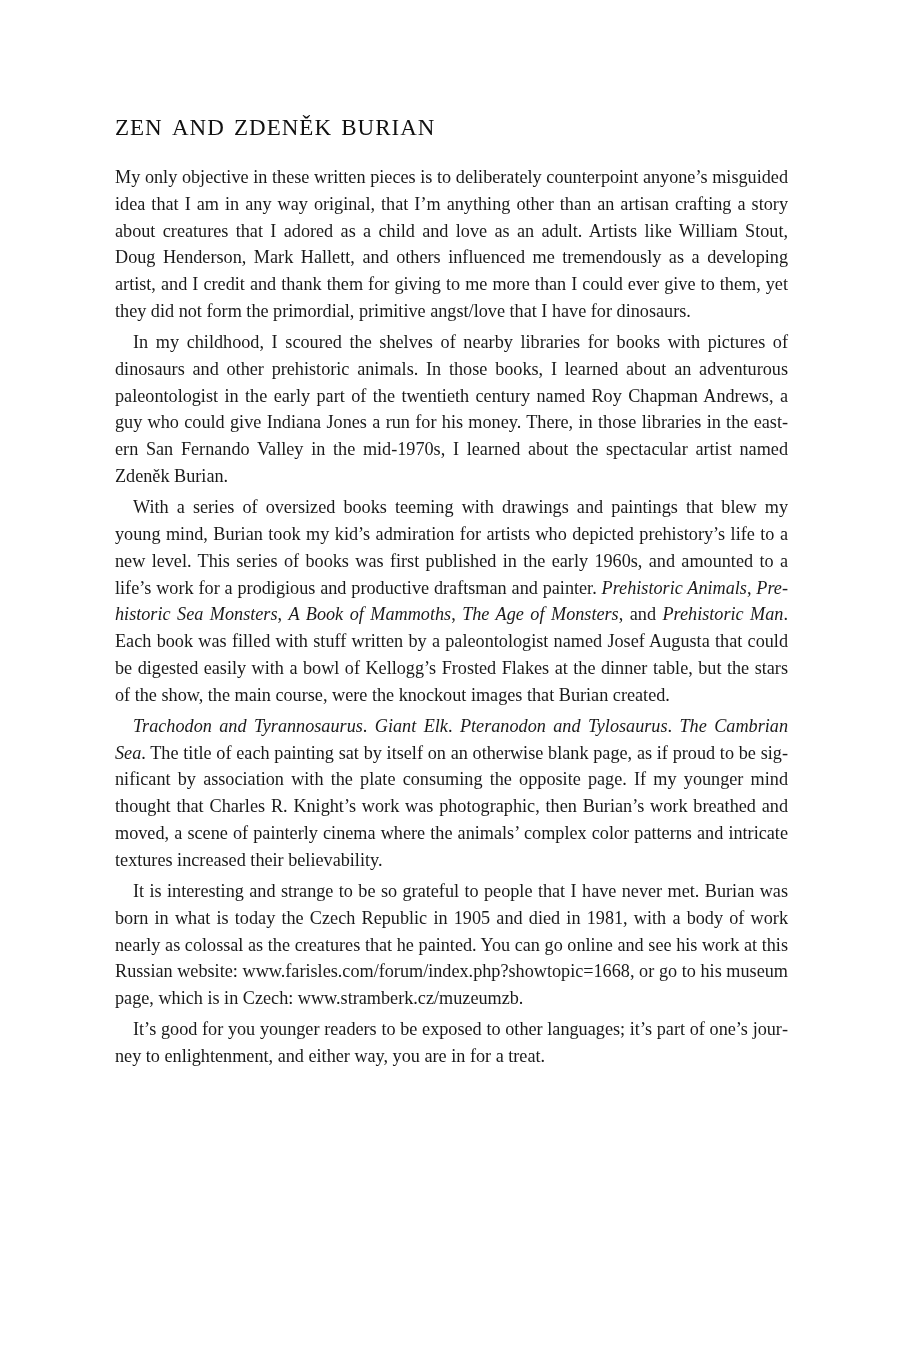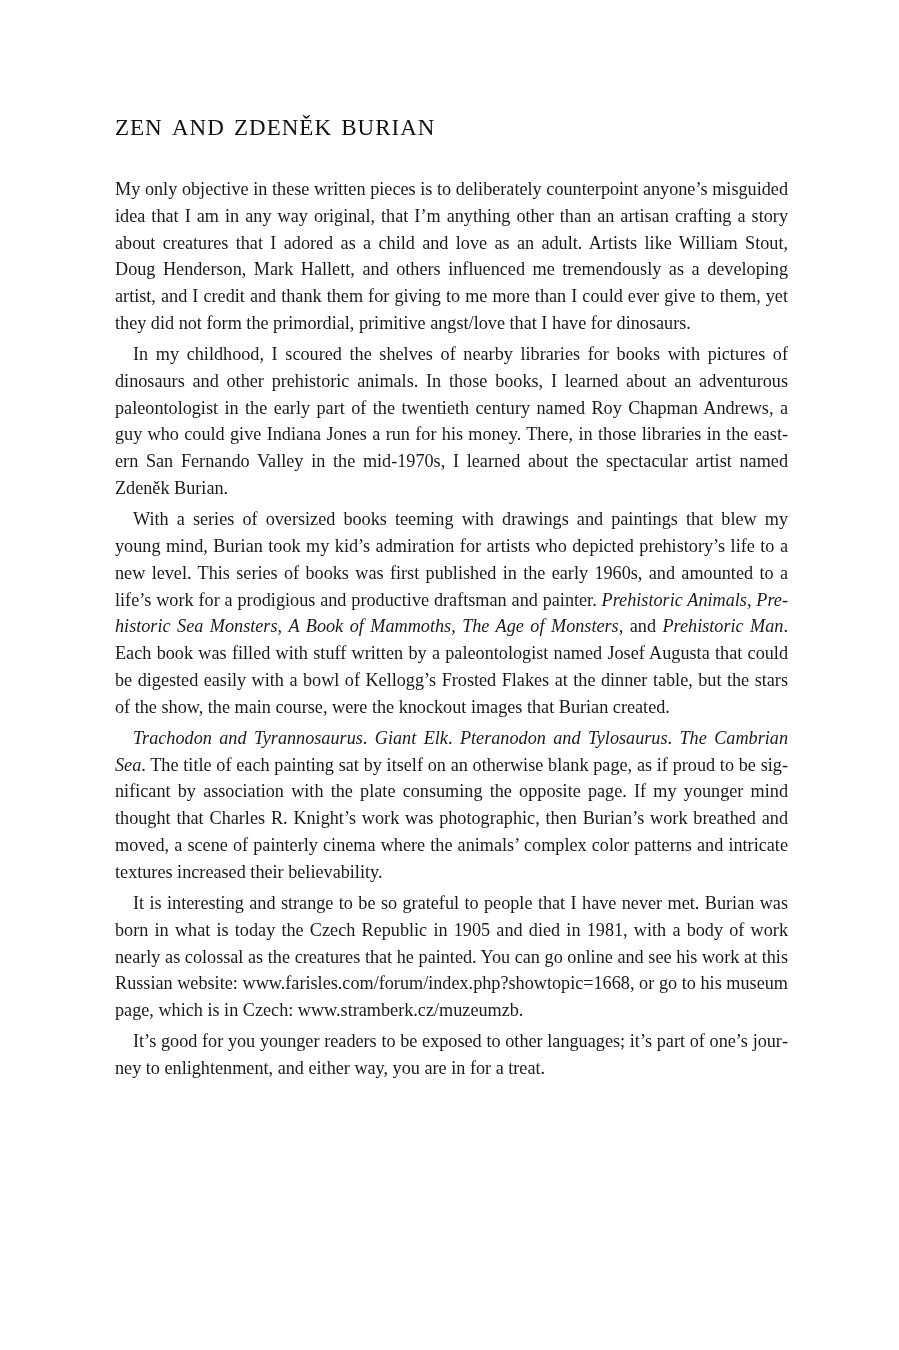--- a/index.html
+++ b/index.html
@@ -31,21 +31,21 @@
       text-transform: lowercase;
       color: #111;
       line-height: 40px;
       height: 40px;
       font-variant-caps: all-small-caps;
     }
     .chapter-title span {
       font-variant: small-caps;
     }
     .body-text {
-      margin-top: 32px;
+      margin-top: 20px;
     }
     .para {
       margin: 0 0 4.3px 0;
       font-size: 18.2px;
       line-height: 26.8px;
       text-align: justify;
       hyphens: manual;
       text-indent: 0;
     }
     .para.indent {

